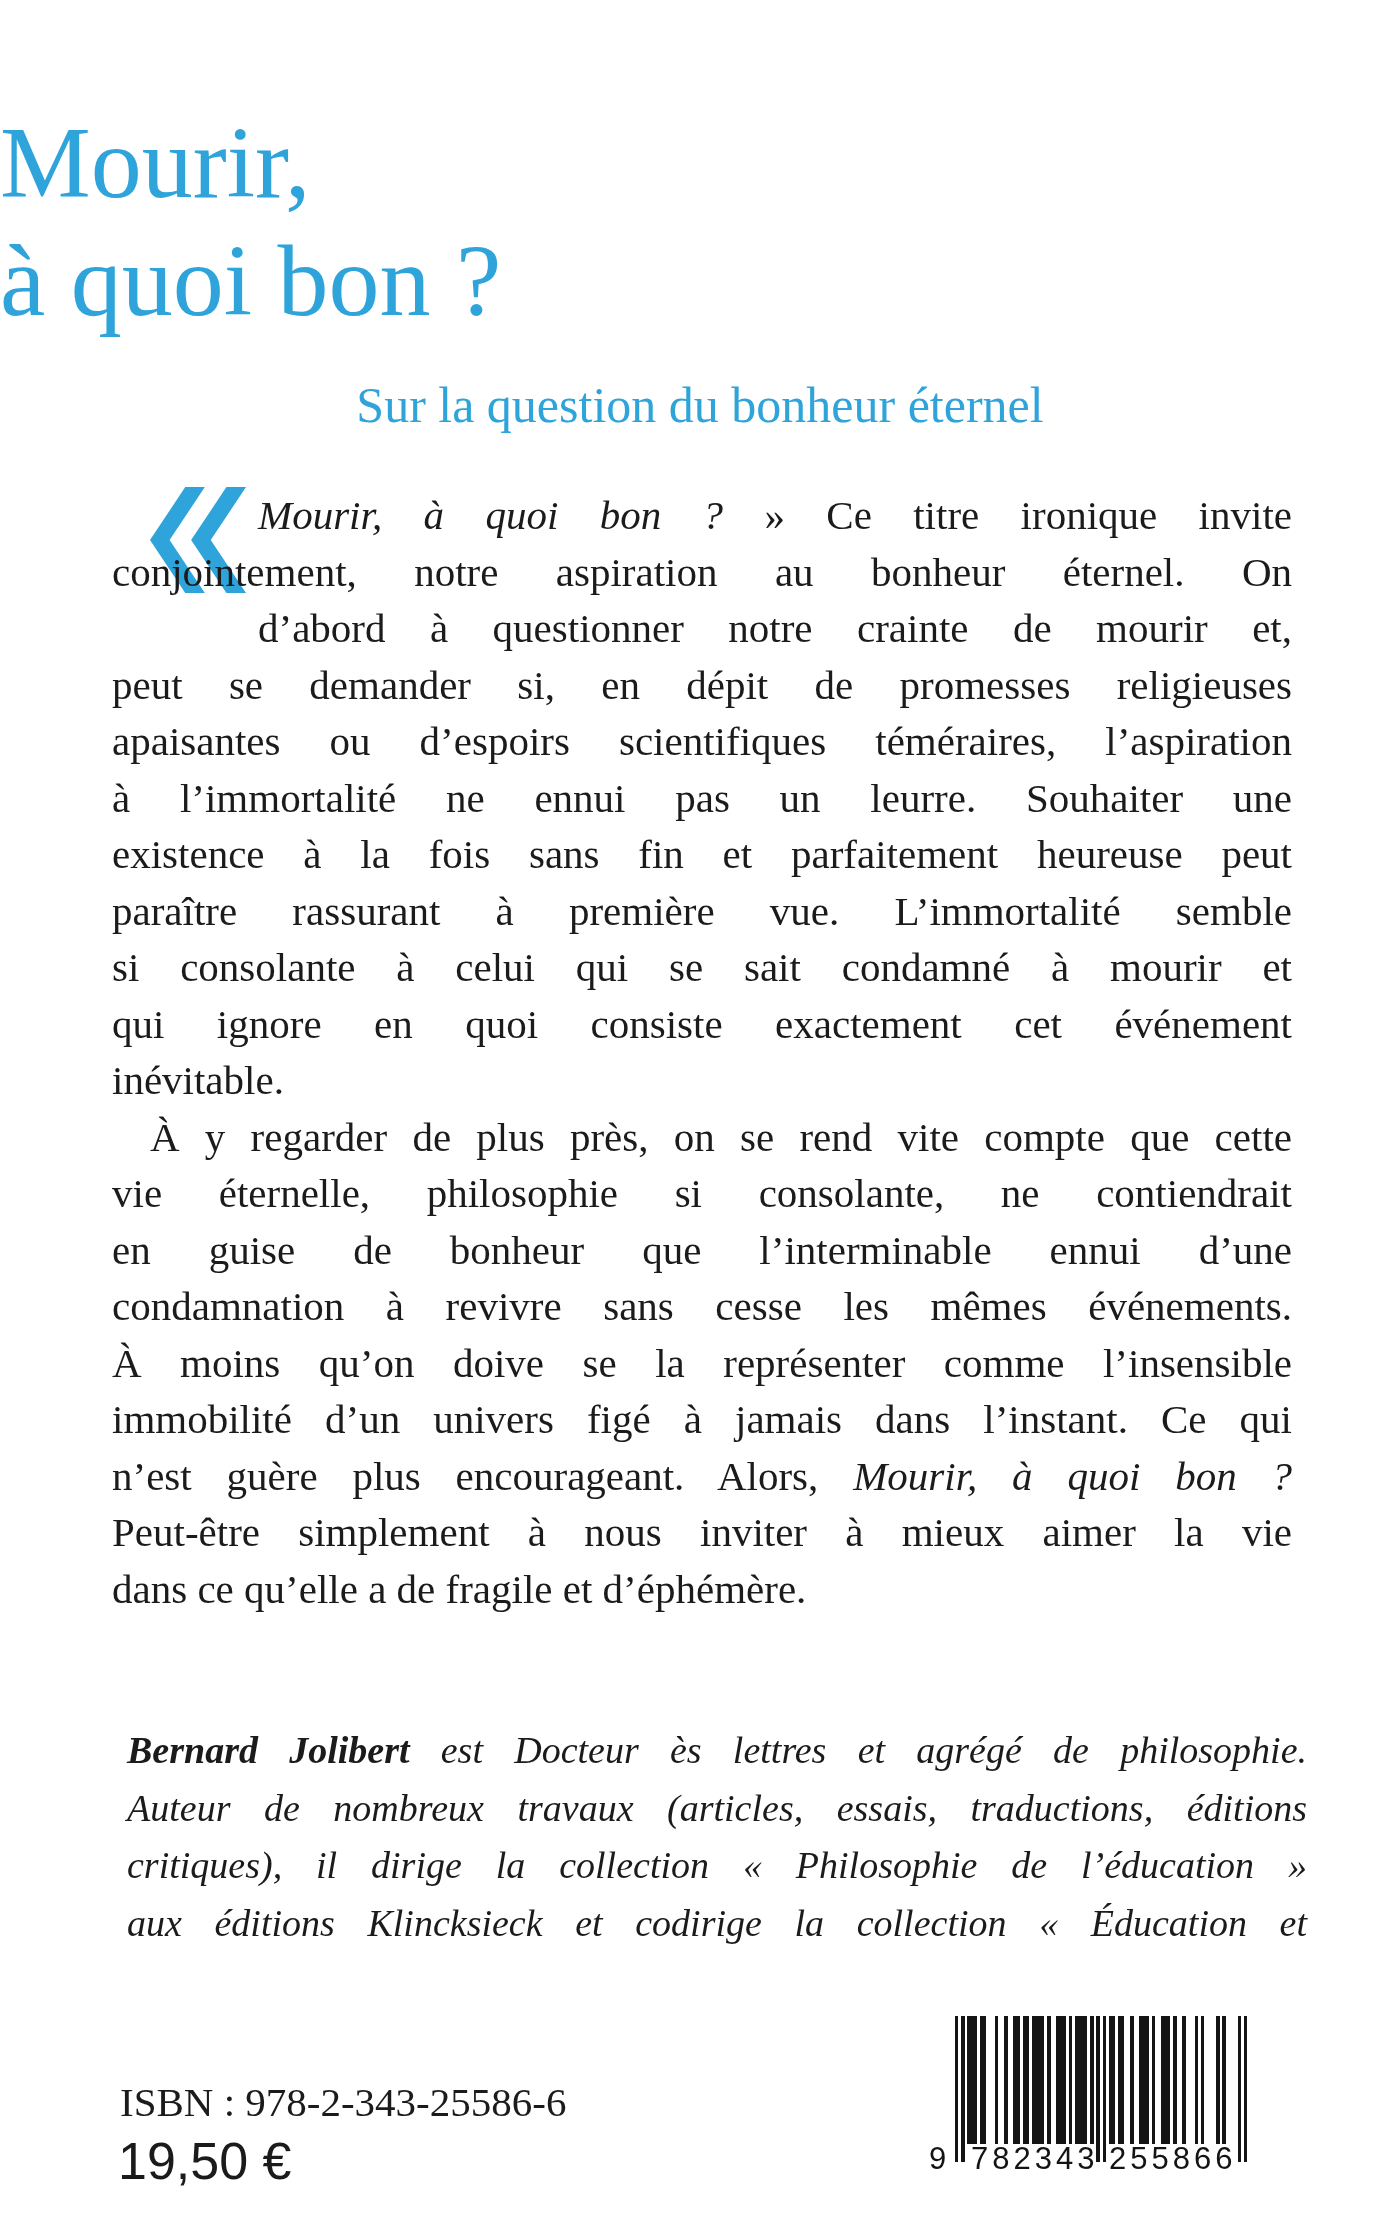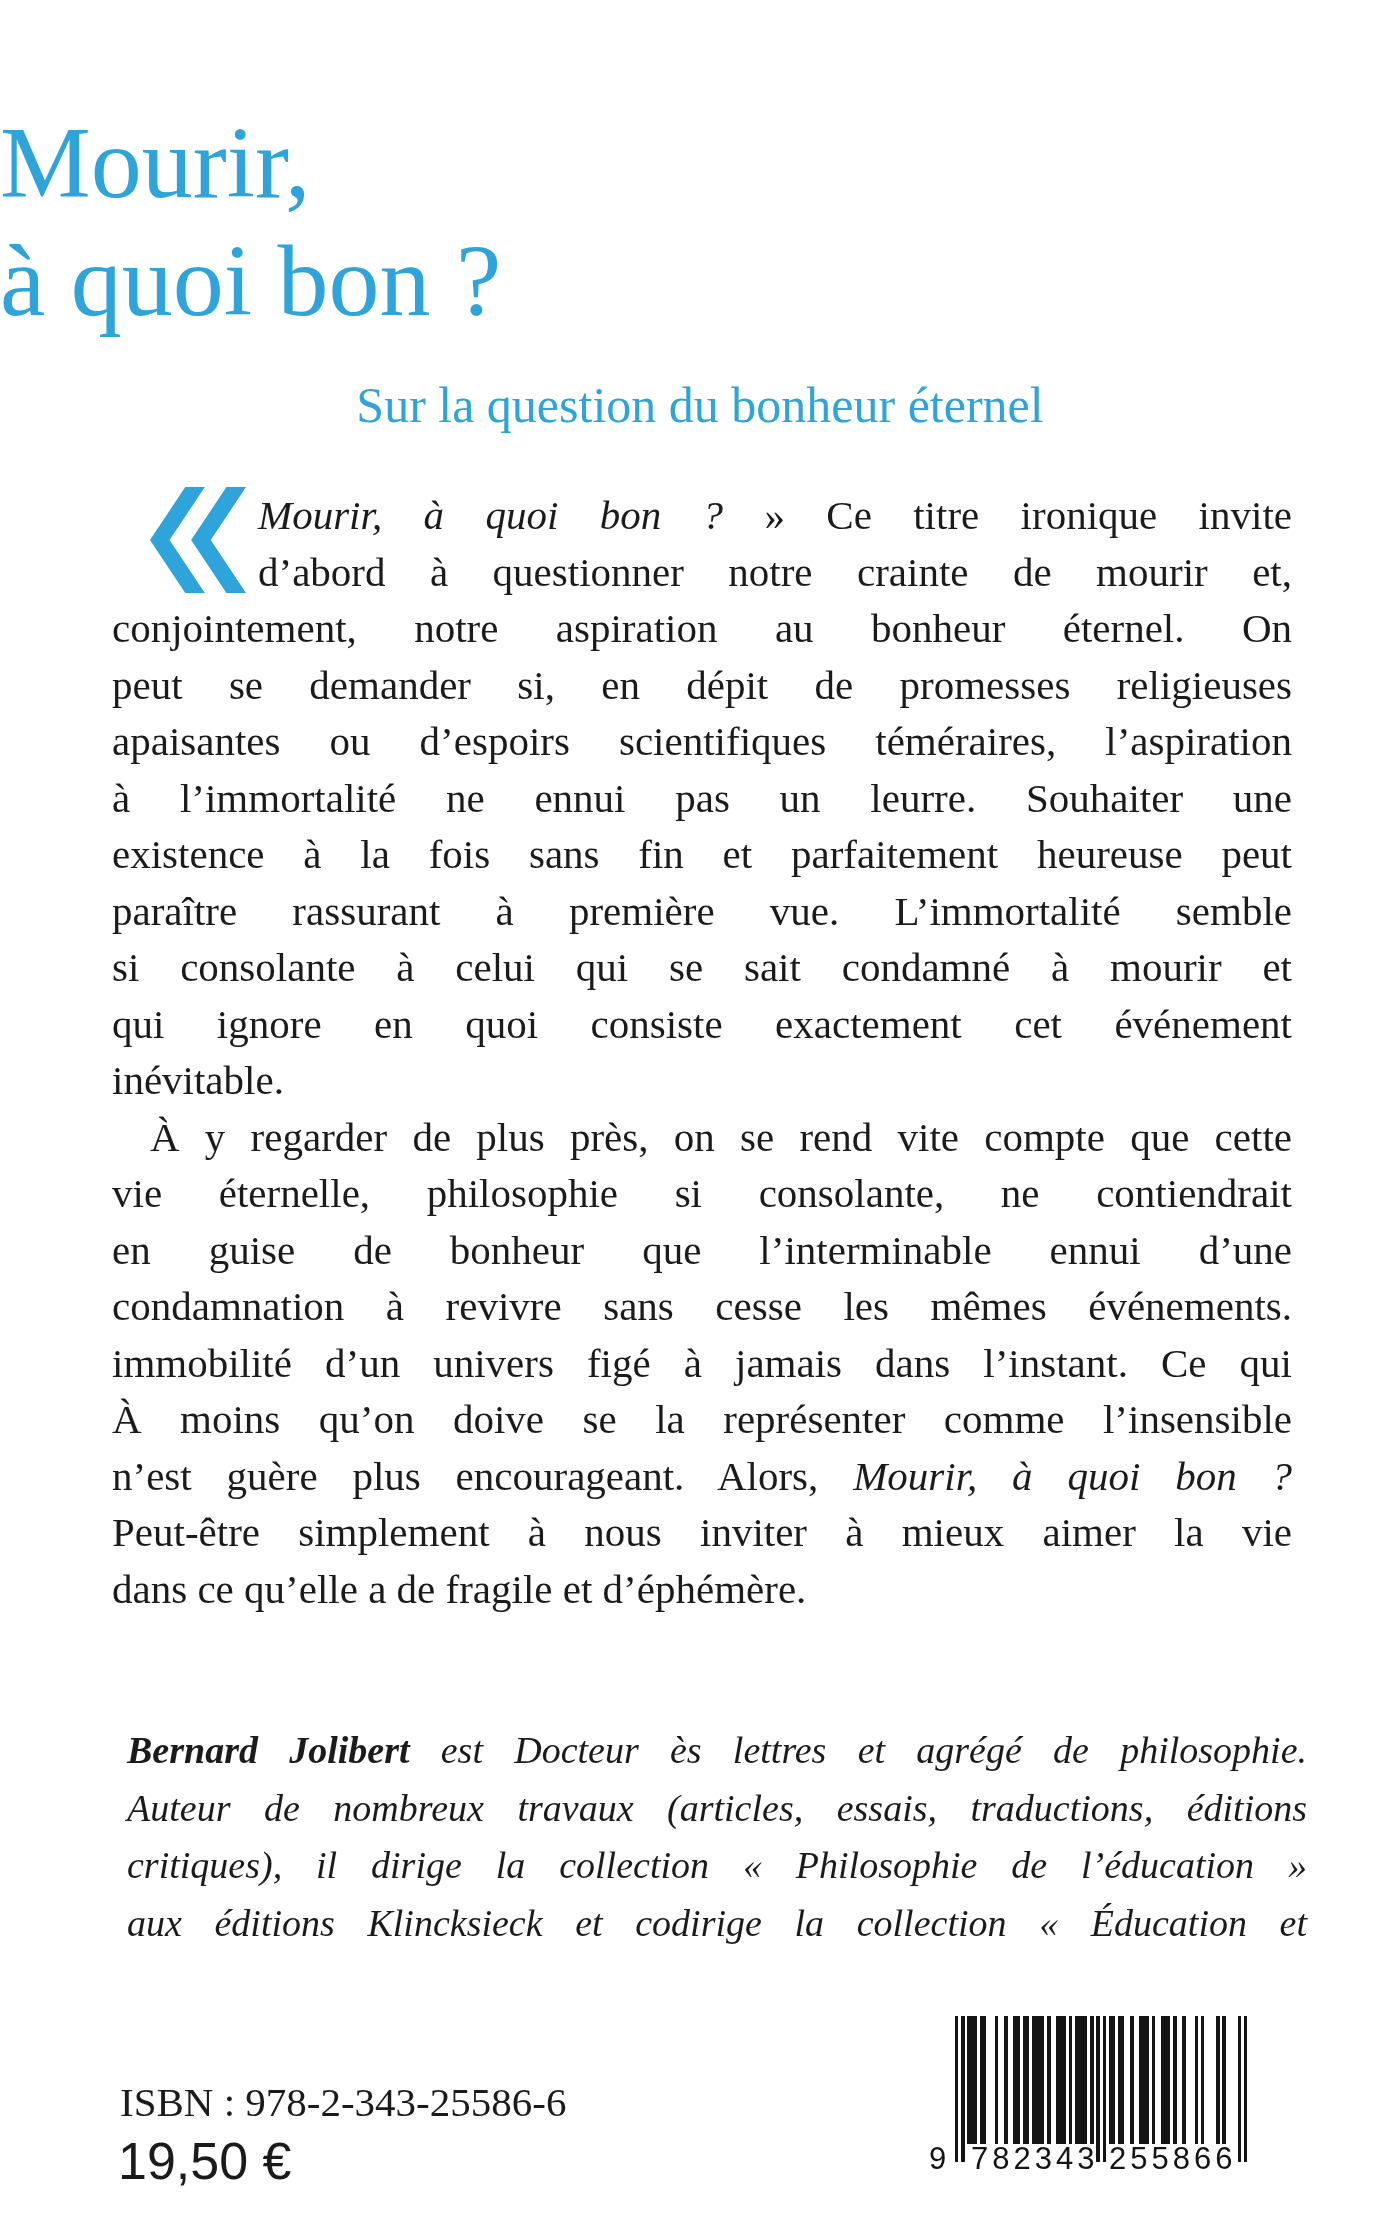--- a/index.html
+++ b/index.html
@@ -47,36 +47,36 @@
 
 <div class="guillemet">
   <svg width="96" height="106" viewBox="0 0 98 108" aria-hidden="true">
     <polygon points="36,0 0,54 36,108 56,108 20,54 56,0" fill="currentColor"></polygon>
     <polygon points="78,0 42,54 78,108 98,108 62,54 98,0" fill="currentColor"></polygon>
   </svg>
 </div>
 
 <div class="excerpt">
     <div class="line hang"><span class="it">Mourir, à quoi bon ?</span><span> » Ce titre ironique invite</span></div>
+    <div class="line"><span>conjointement, notre aspiration au bonheur éternel. On</span></div>
     <div class="line hang"><span>d’abord à questionner notre crainte de mourir et,</span></div>
-    <div class="line"><span>conjointement, notre aspiration au bonheur éternel. On</span></div>
     <div class="line"><span>peut se demander si, en dépit de promesses religieuses</span></div>
     <div class="line"><span>apaisantes ou d’espoirs scientifiques téméraires, l’aspiration</span></div>
     <div class="line"><span>à l’immortalité ne ennui pas un leurre. Souhaiter une</span></div>
     <div class="line"><span>existence à la fois sans fin et parfaitement heureuse peut</span></div>
     <div class="line"><span>paraître rassurant à première vue. L’immortalité semble</span></div>
     <div class="line"><span>si consolante à celui qui se sait condamné à mourir et</span></div>
     <div class="line"><span>qui ignore en quoi consiste exactement cet événement</span></div>
     <div class="line end"><span>inévitable.</span></div>
     <div class="line ind"><span>À y regarder de plus près, on se rend vite compte que cette</span></div>
     <div class="line"><span>vie éternelle, philosophie si consolante, ne contiendrait</span></div>
     <div class="line"><span>en guise de bonheur que l’interminable ennui d’une</span></div>
     <div class="line"><span>condamnation à revivre sans cesse les mêmes événements.</span></div>
+    <div class="line"><span>À moins qu’on doive se la représenter comme l’insensible</span></div>
     <div class="line"><span>immobilité d’un univers figé à jamais dans l’instant. Ce qui</span></div>
-    <div class="line"><span>À moins qu’on doive se la représenter comme l’insensible</span></div>
     <div class="line"><span>n’est guère plus encourageant. Alors, </span><span class="it">Mourir, à quoi bon ?</span></div>
     <div class="line"><span>Peut-être simplement à nous inviter à mieux aimer la vie</span></div>
     <div class="line end"><span>dans ce qu’elle a de fragile et d’éphémère.</span></div>
   </div>
 
 <div class="bio">
     <div class="line"><span class="bd">Bernard Jolibert</span><span> est Docteur ès lettres et agrégé de philosophie.</span></div>
     <div class="line"><span>Auteur de nombreux travaux (articles, essais, traductions, éditions</span></div>
     <div class="line"><span>critiques), il dirige la collection « Philosophie de l’éducation »</span></div>
     <div class="line"><span>aux éditions Klincksieck et codirige la collection « Éducation et</span></div>

